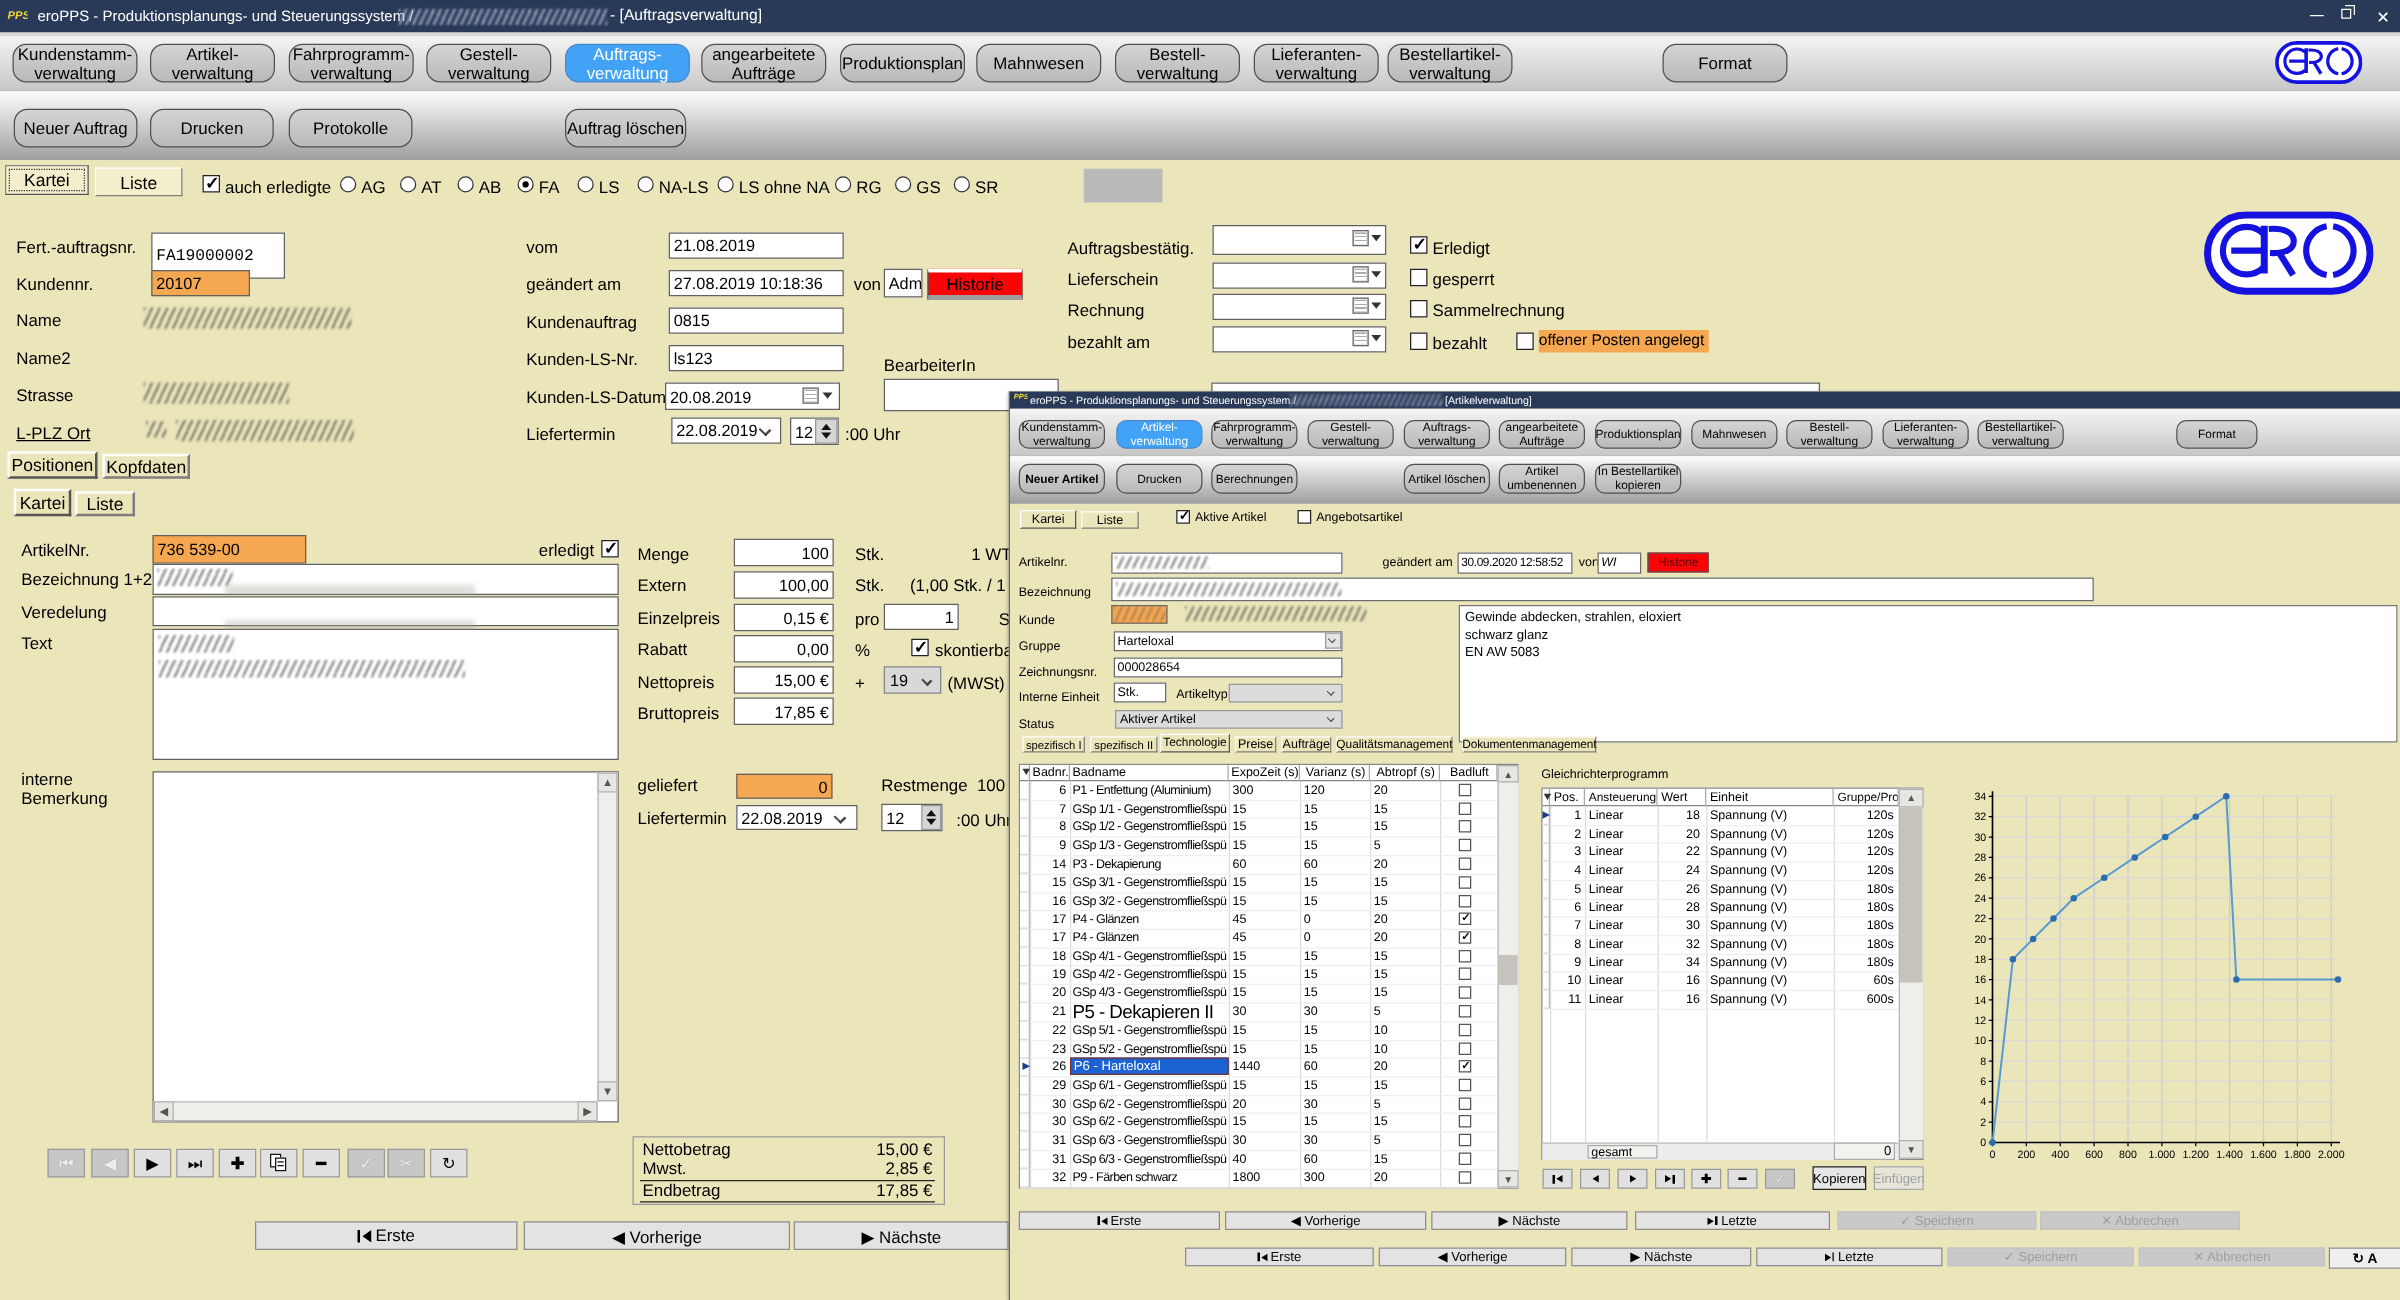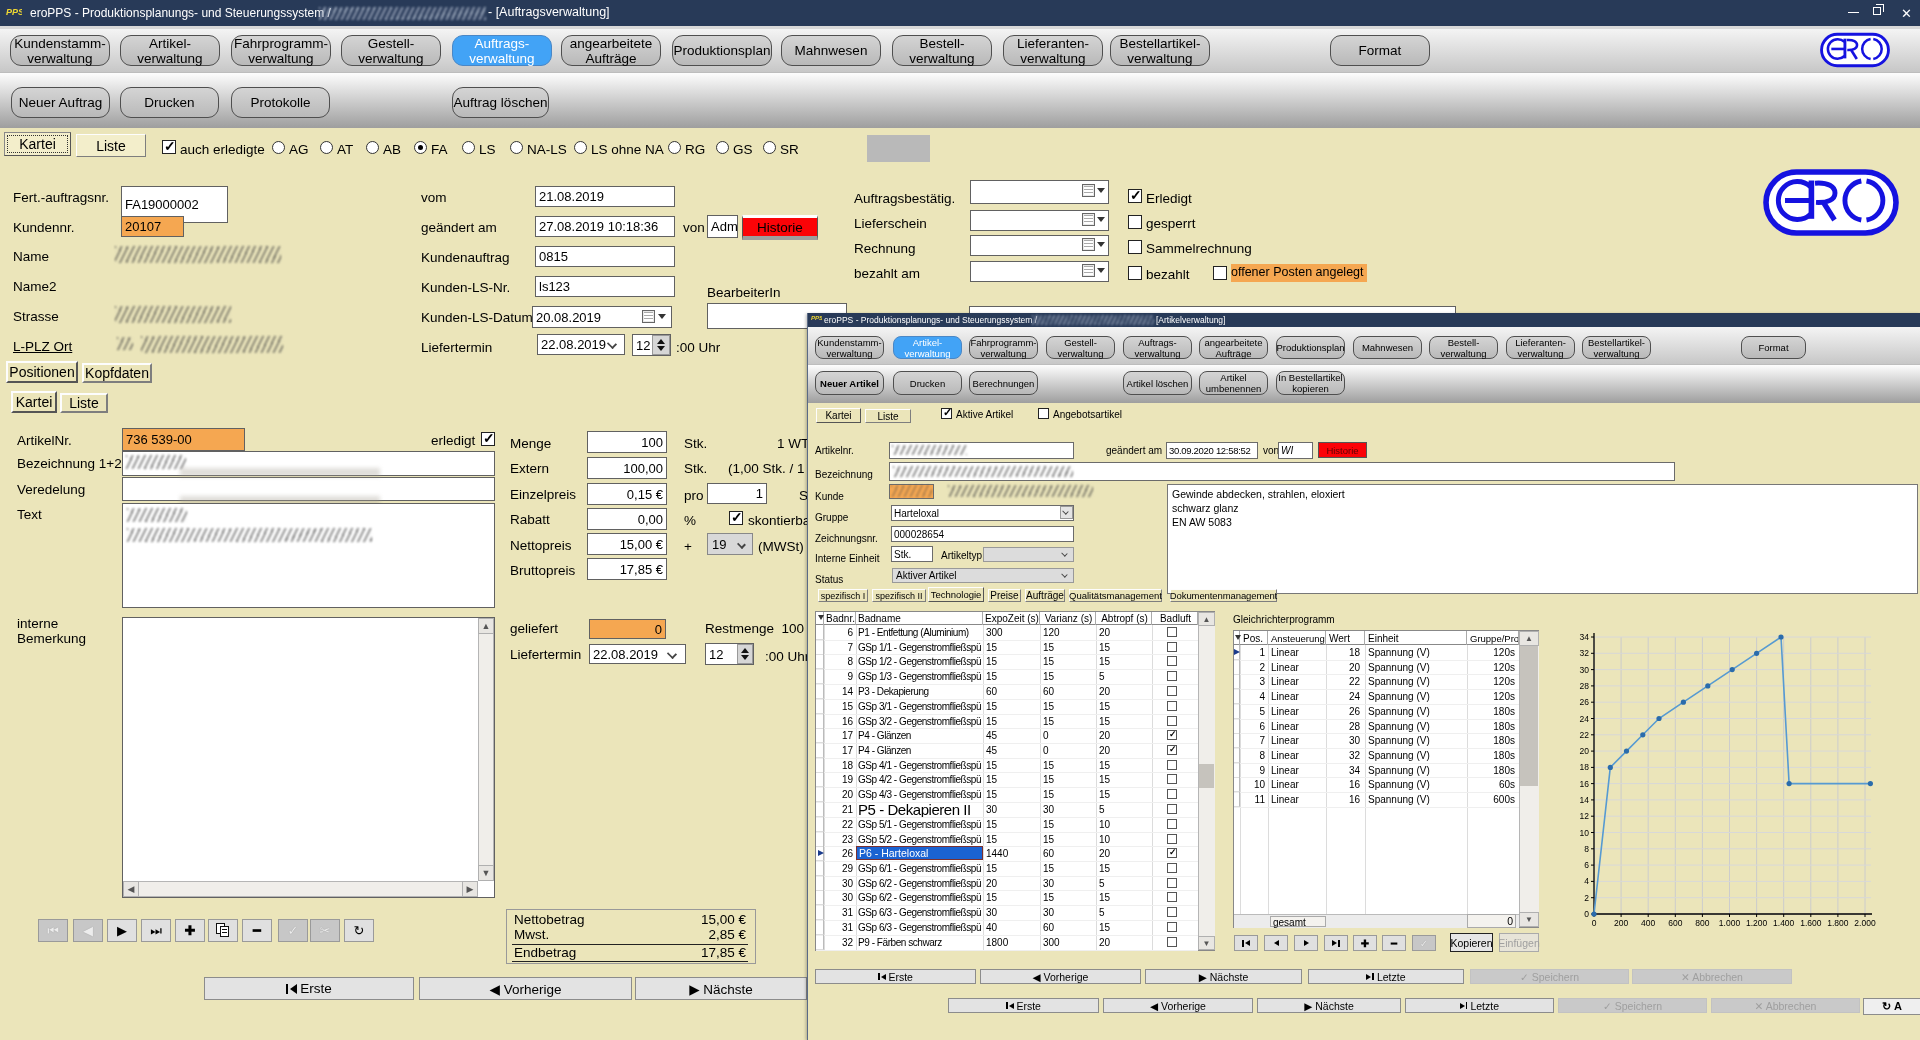--- a/index.html
+++ b/index.html
@@ -123,22 +123,22 @@
   <div class="radio" style="left:763px;top:141px;"></div>
     <div class="lbl" style="left:780px;top:142px;">SR</div>
   <div class="abs" style="left:867px;top:135px;width:63px;height:27px;background:#b9b9b9;"></div>
 
   <div class="lbl" style="left:13px;top:190px;">Fert.-auftragsnr.</div>
   <div class="lbl" style="left:13px;top:220px;">Kundennr.</div>
   <div class="lbl" style="left:13px;top:249px;">Name</div>
   <div class="lbl" style="left:13px;top:279px;">Name2</div>
   <div class="lbl" style="left:13px;top:309px;">Strasse</div>
   <div class="lbl" style="left:13px;top:339px;text-decoration:underline;">L-PLZ Ort</div>
-  <div class="inp" style="left:121px;top:186px;width:107px;height:37px;">FA19000002</div>
-  <div class="inp or" style="left:121px;top:216px;width:63px;height:21px;">20107</div>
+  <div class="inp" style="left:121px;top:186px;width:107px;height:37px;font-family:Liberation Mono, monospace;">FA19000002</div>
+  <div class="inp or" style="left:121px;top:216px;width:79px;height:21px;">20107</div>
   <div class="scrib" style="left:115px;top:246px;width:166px;height:17px;"></div>
   <div class="scrib" style="left:115px;top:306px;width:116px;height:17px;"></div>
   <div class="scrib" style="left:117px;top:337px;width:16px;height:13px;"></div>
   <div class="scrib" style="left:141px;top:336px;width:142px;height:17px;"></div>
 
   <div class="lbl" style="left:421px;top:190px;">vom</div>
   <div class="lbl" style="left:421px;top:220px;">geändert am</div>
   <div class="lbl" style="left:421px;top:250px;">Kundenauftrag</div>
   <div class="lbl" style="left:421px;top:280px;">Kunden-LS-Nr.</div>
   <div class="lbl" style="left:421px;top:310px;">Kunden-LS-Datum</div>

